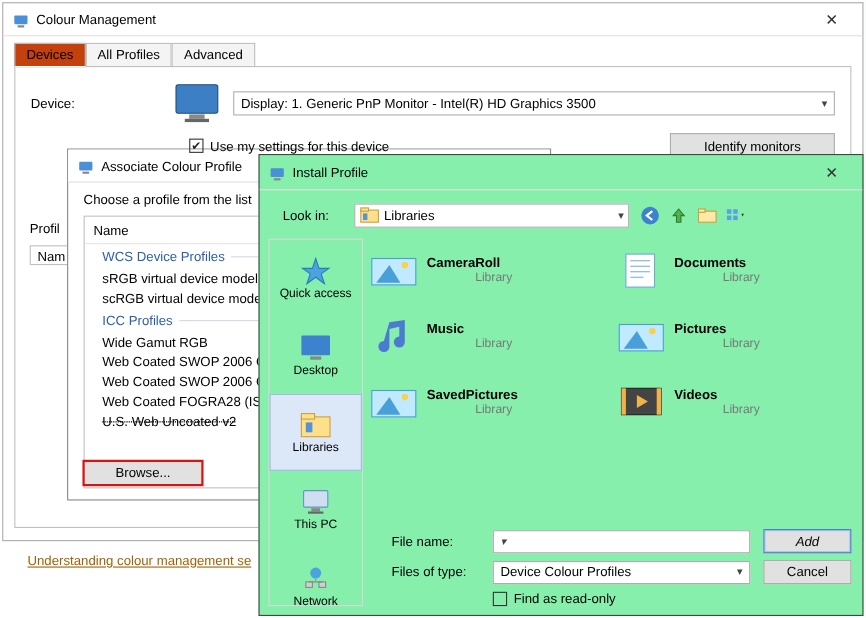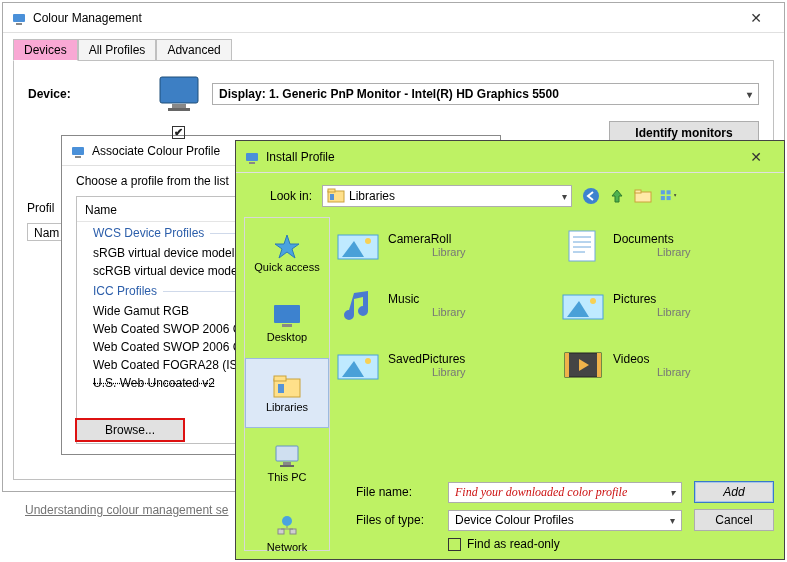--- a/index.html
+++ b/index.html
@@ -32,30 +32,30 @@
   .tab {
     padding: 3px 10px;
     border: 1px solid #c0c0c0;
     border-bottom: none;
     background: #fff;
     margin-right: 0px;
     font-size: 12px;
     position: relative;
   }
   .tab.inactive { background: #f4f4f4; z-index: 0; }
-  .tab.active { background: #f9a8d4; z-index: 2; border-bottom: 1px solid #fff; }
+  .tab.active { background: #c2410c; z-index: 2; border-bottom: 1px solid #fff; }
   .tab-body {
     border: 1px solid #c0c0c0;
     margin: -1px 10px 8px 10px;
     padding: 14px;
     position: relative;
     z-index: 1;
     height: 420px;
   }
-  .row { display: flex; align-items: center; margin-bottom: 8px; font-weight: bold; }
+  .row { display: flex; align-items: center; margin-bottom: 8px; }
   .lbl { width: 130px; }
   .monitor-icon {
     width: 42px; height: 38px; margin-right: 12px;
   }
   .select {
     flex: 1;
     height: 22px;
     border: 1px solid #adadad;
     display: flex; align-items: center; justify-content: space-between;
     padding: 0 6px;
@@ -68,21 +68,21 @@
     background: #e1e1e1;
     padding: 0 6px;
     display: inline-flex; align-items: center; justify-content: center;
     font-size: 12px;
   }
   .checkbox {
     width: 13px; height: 13px; border: 1px solid #333;
     display: inline-flex; align-items: center; justify-content: center;
     margin-right: 6px; font-size: 11px; color: #222;
   }
-  .link { color: #737373; text-decoration: underline; cursor: pointer; }
+  .link { color: #a16207; text-decoration: underline; cursor: pointer; }
 
   
   #w1 { left: 2px; top: 2px; width: 783px; height: 490px; border-color:#aaa; }
 
   #w1 .profiles-label { position:absolute; left:24px; top:198px; font-size:12px; }
   #w1 .profiles-header {
     position:absolute; left:24px; top:220px; width:300px; height:18px;
     border:1px solid #c0c0c0; padding:2px 6px;
   }
   #w1 .big-btn-row { position:absolute; left:24px; bottom:10px; }
@@ -102,25 +102,25 @@
   .profile-list .group { color: #2c5eaa; padding: 4px 8px 4px 16px; display:flex; align-items:center; }
   .profile-list .group .line { flex:1; height:1px; background:#cfd9ea; margin-left:6px; }
   .profile-list .item { padding: 2px 8px 2px 16px; white-space: nowrap; overflow: hidden; }
   .browse-box {
     position:absolute; left:75px; top:418px; width:110px; height:24px;
     border:2px solid #d11; display:flex; align-items:center; justify-content:center;
     background:#e1e1e1; font-size:12px; z-index:5;
   }
 
   
-  #w3 { left: 235px; top: 140px; width: 550px; height: 420px; background:#bef264; border:1px solid #444; z-index:10; }
+  #w3 { left: 235px; top: 140px; width: 550px; height: 420px; background:#86efac; border:1px solid #444; z-index:10; }
   #w3 .titlebar { height:32px; }
   #w3 .body { position:absolute; top:32px; left:0; right:0; bottom:0; padding:8px; }
   #w3 .lookin-row { display:flex; align-items:center; margin: 4px 0 10px 0; }
-  #w3 .lookin-row .lbl2 { width:78px; text-align:right; padding-right:10px; }
+  #w3 .lookin-row .lbl2 { width:78px; text-align:center; padding-right:10px; }
   #w3 .lookin-select {
     width:250px; height:22px; border:1px solid #adadad;
     display:flex; align-items:center; padding:0 4px; background:#fff;
   }
   #w3 .tool-icons { display:flex; gap:8px; margin-left:10px; align-items:center; }
   #w3 .tool-icons span { width:18px; height:18px; display:inline-flex; align-items:center; justify-content:center; font-size:14px; }
 
   #w3 .places {
     position:absolute; left:8px; top:44px; width:86px; bottom:8px;
     border:1px solid #d8d8d8;
@@ -131,21 +131,21 @@
 
   #w3 .filearea {
     position:absolute; left:100px; top:44px; right:8px; height:200px;
     display:grid; grid-template-columns: 1fr 1fr;
     grid-auto-rows: 56px;
     gap: 4px 10px;
     align-content:start;
   }
   .lib-item { display:flex; align-items:center; gap:8px; }
   .lib-item .icn { width:44px; height:36px; display:flex; align-items:center; justify-content:center; }
-  .lib-item .txt .t1 { font-size:12px; }
+  .lib-item .txt .t1 { font-size:12px;font-weight:bold; }
   .lib-item .txt .t2 { font-size:11px; color:#777;margin-left:44px; }
 
   #w3 .form-rows { position:absolute; left:120px; right:10px; bottom:8px; }
   .form-row { display:flex; align-items:center; margin-bottom:6px; }
   .form-row .flab { width:92px; font-size:12px; }
   .form-row .finput {
     flex:1; height:21px; border:1px solid #adadad;
     display:flex; align-items:center; padding:0 6px; background:#fff;
   }
   .form-row .finput.red { color:#c11; font-style:italic; font-family: Georgia, serif; font-size:12px; }
@@ -180,27 +180,28 @@
 
   <div class="tab-body">
     <div class="row">
       <span class="lbl">Device:</span>
       <svg class="monitor-icon" viewBox="0 0 42 38">
         <rect x="2" y="2" width="38" height="26" rx="2" fill="#3d7fc4" stroke="#1f4e79"></rect>
         <rect x="14" y="29" width="14" height="4" fill="#888"></rect>
         <rect x="10" y="33" width="22" height="3" fill="#666"></rect>
       </svg>
       <div class="select">
-        <span>Display: 1. Generic PnP Monitor - Intel(R) HD Graphics 5500</span>
+        <span>Display: 1. Generic PnP Monitor - Intel(R) HD Graphics 3500</span>
         <span class="chev-down">▾</span>
       </div>
     </div>
     <div class="row" style="padding-left:144px; justify-content:space-between;">
       <span style="display:flex; align-items:center;">
         <span class="checkbox">✔</span>
+        <span>Use my settings for this device</span>
       </span>
       <span class="btn" style="width:150px;">Identify monitors</span>
     </div>
   </div>
 
   <span class="profiles-label">Profil</span>
   <div class="profiles-header">Nam</div>
 
   <div class="big-btn-row">
     <span class="btn" style="width:90px;visibility:hidden"></span>
@@ -411,21 +412,20 @@
             <div class="t1">Videos</div>
             <div class="t2">Library</div>
           </span>
       </div>
     </div>
 
     <div class="form-rows">
       <div class="form-row">
         <span class="flab">File name:</span>
         <div class="finput red">
-          <span style="flex:1">Find your downloaded color profile</span>
           <span class="chev-down">▾</span>
         </div>
         <div class="fbtn primary">Add</div>
       </div>
       <div class="form-row">
         <span class="flab">Files of type:</span>
         <div class="finput">
           <span style="flex:1">Device Colour Profiles</span>
           <span class="chev-down">▾</span>
         </div>

